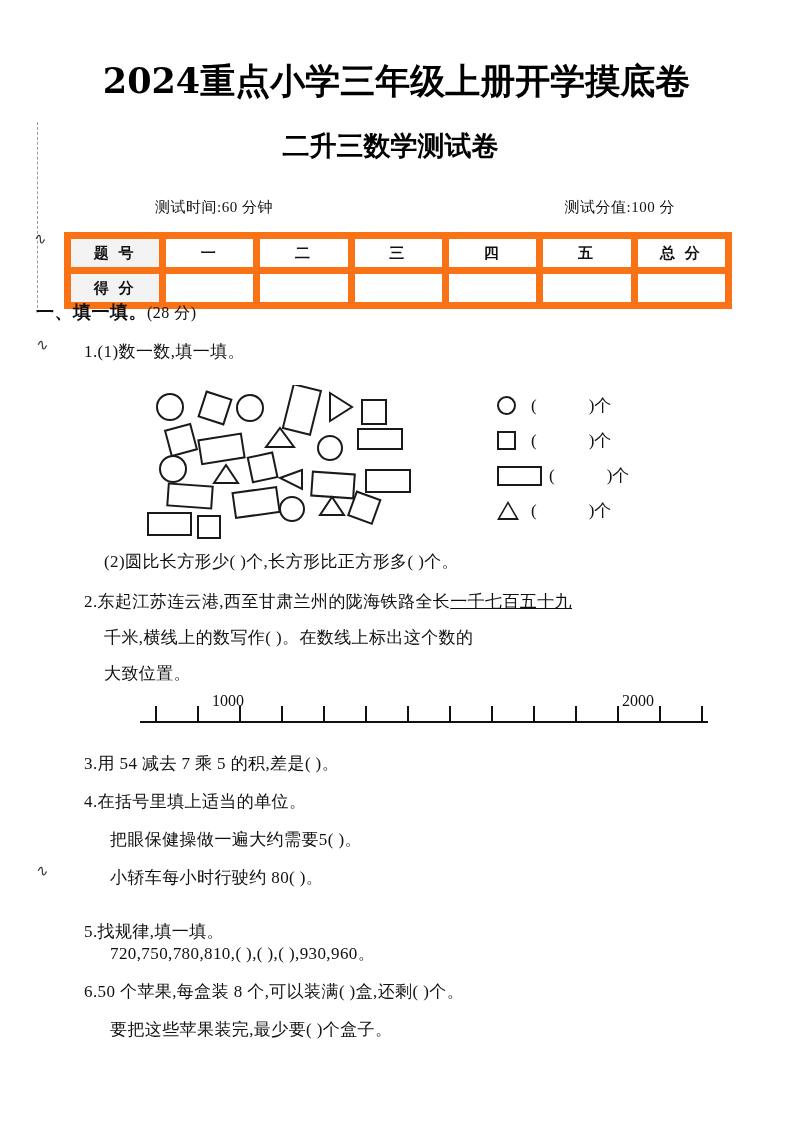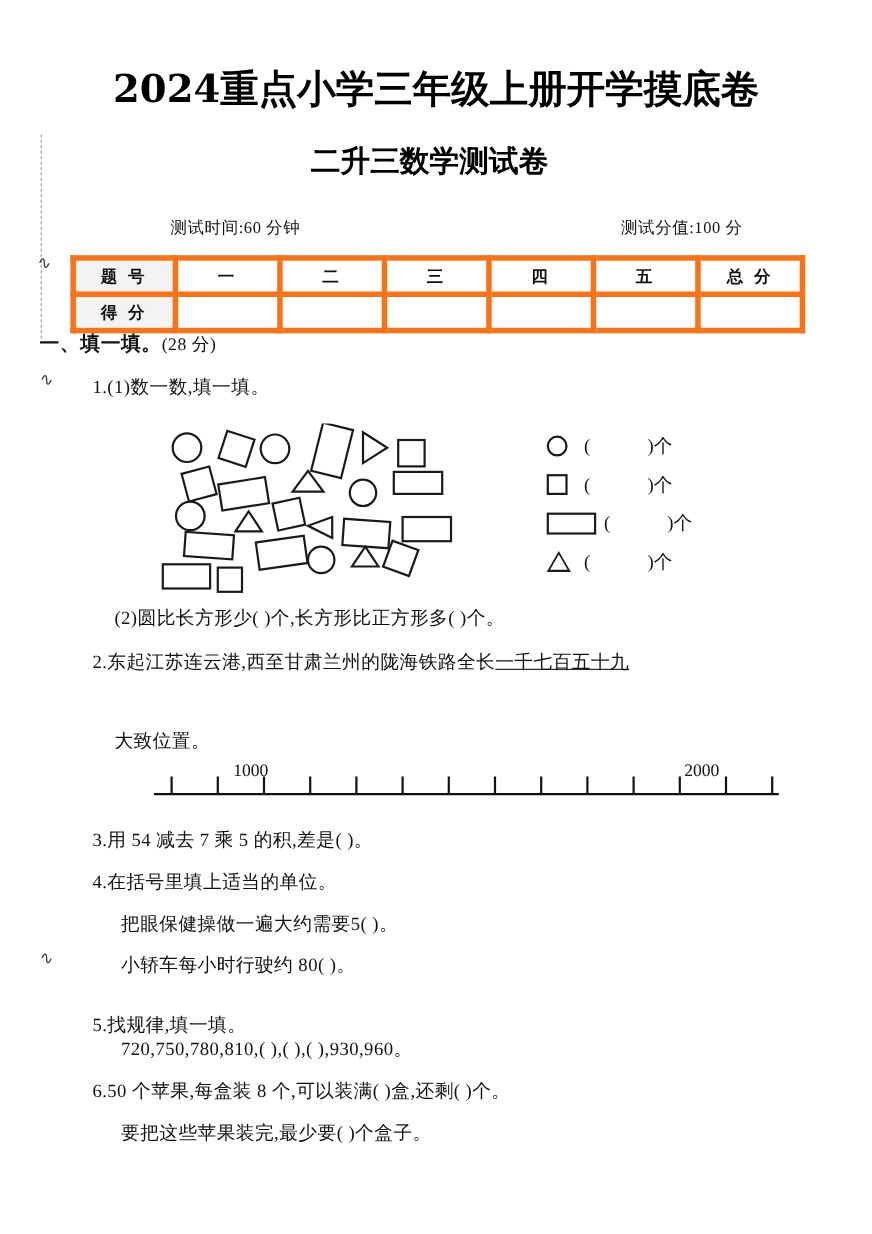--- a/index.html
+++ b/index.html
@@ -78,21 +78,21 @@
   
   .score-table {
     position: absolute;
     left: 64px;
     top: 232px;
     width: 668px;
     border-collapse: collapse;
     table-layout: fixed;
   }
   .score-table td {
-    border: 5px solid #f97316;
+    border: 7px solid #f97316;
     height: 28px;
     text-align: center;
     vertical-align: middle;
     font-size: 15px;
     font-weight: bold;
     letter-spacing: 3px;
     padding: 0;
   }
   .score-table td.head-col {
     width: 88px;
@@ -316,20 +316,21 @@
       <span>)</span>
       <span>个</span>
     </div>
   </div>
 
   <div class="qline" style="left:104px; top:550px;">(2)圆比长方形少(            )个,长方形比正方形多(            )个。</div>
 
   <div class="qline" style="left:84px; top:590px;">
     <span>2.东起江苏连云港,西至甘肃兰州的陇海铁路全长</span><span class="u-line">一千七百五十九</span>
   </div>
+  <div class="qline" style="left:104px; top:626px;">千米,横线上的数写作(                  )。在数线上标出这个数的</div>
   <div class="qline" style="left:104px; top:662px;">大致位置。</div>
 
   <div class="numline">
     <div class="nl-label" style="left:72px; top:0px;">1000</div>
     <div class="nl-label" style="left:482px; top:0px;">2000</div>
     <svg width="570" height="36" viewBox="0 0 570 36" fill="none" stroke="#111111" stroke-width="2">
       <line x1="0" y1="30" x2="568" y2="30"></line>
       <line x1="16" y1="14" x2="16" y2="30"></line>
       <line x1="58" y1="14" x2="58" y2="30"></line>
       <line x1="100" y1="14" x2="100" y2="30"></line>

